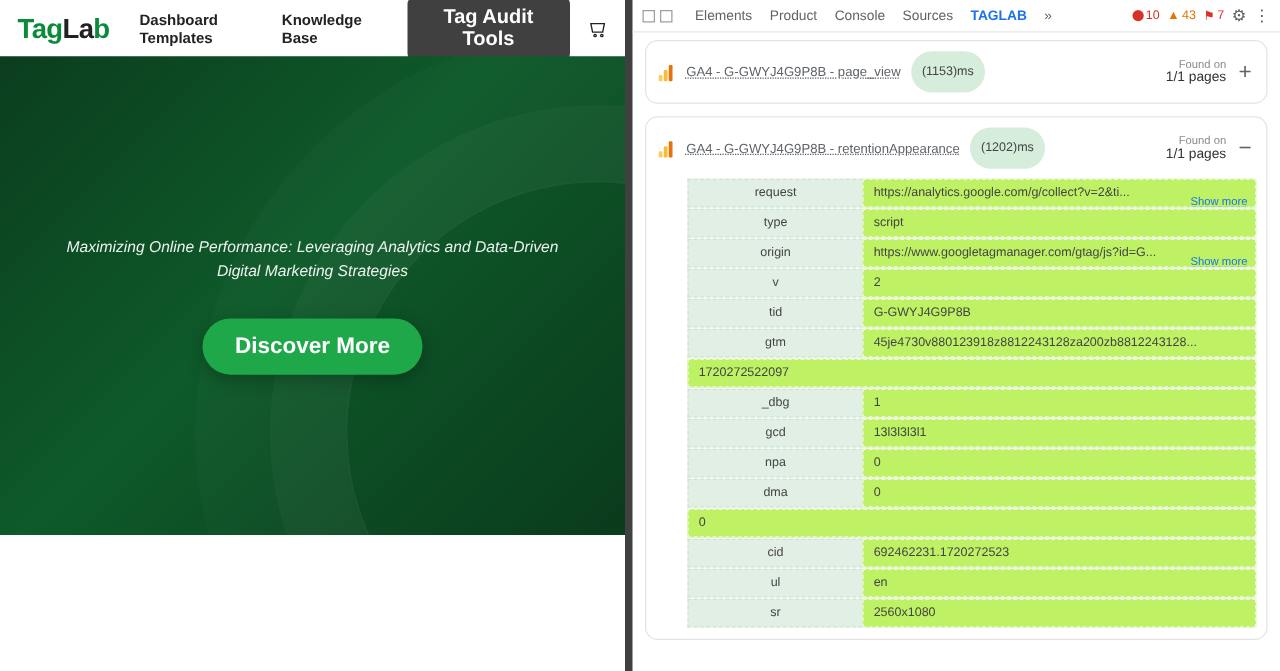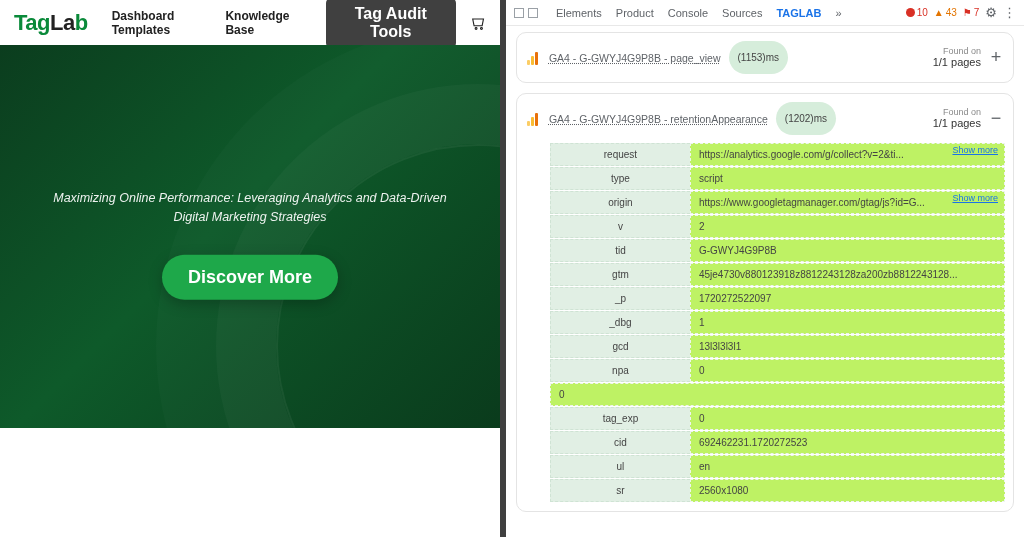--- a/index.html
+++ b/index.html
@@ -46,21 +46,21 @@
 .ga-ico span:nth-child(3){ height:13px; background: #e8710a; }
 .card-title { font-size: 10.5px; color: #5f6368; text-decoration: underline dotted; cursor: pointer; }
 .pill { background: #d6eddb; color: #444; font-size: 10px; padding: 11px 9px; border-radius: 999px; }
 .found { margin-left: auto; text-align: right; font-size: 9px; color: #8a8a8a; line-height: 1.2; }
 .found .big { font-size: 11px; color: #333; }
 .toggle { width: 14px; font-size: 18px; color: #5f6368; cursor: pointer; text-align: center; }
 .kv-table { margin: 0 8px 8px 8px; }
 .kv-row { display: flex; align-items: center; font-size: 10px; min-height: 24px; border-bottom: 1px solid #fff; padding-left: 25px; }
 .kv-key { width: 140px; background: #e1efe4; color: #444; text-align: center; padding: 5px 4px; border: 1px dashed #cfe3d4; border-right: none; }
 .kv-val { flex: 1; padding: 5px 8px; color: #444; background: #bef264; border: 1px dashed #eef4ef; overflow: hidden; text-overflow: ellipsis; white-space: nowrap; position: relative; }
-.showmore { position: absolute; right: 6px; top: 1px; color: #1a73e8; font-size: 9px; text-decoration: underline; cursor: pointer; }
+.showmore { position: absolute; right: 6px; top: 12px; color: #1a73e8; font-size: 9px; text-decoration: underline; cursor: pointer; }
 </style>
 </head>
 <body>
 
 <div class="left-pane">
   <div class="topbar">
     <div class="logo">
       <span class="t1">Tag</span>
         <span class="t2">La</span>
         <span class="t3">b</span>
@@ -162,40 +162,39 @@
           </div>
           <div class="kv-row">
             <div class="kv-key">tid</div>
             <div class="kv-val">G-GWYJ4G9P8B</div>
           </div>
           <div class="kv-row">
             <div class="kv-key">gtm</div>
             <div class="kv-val">45je4730v880123918z8812243128za200zb8812243128...</div>
           </div>
           <div class="kv-row">
-            <div class="kv-key">_p</div>
             <div class="kv-val">1720272522097</div>
           </div>
           <div class="kv-row">
             <div class="kv-key">_dbg</div>
             <div class="kv-val">1</div>
           </div>
           <div class="kv-row">
             <div class="kv-key">gcd</div>
             <div class="kv-val">13l3l3l3l1</div>
           </div>
           <div class="kv-row">
             <div class="kv-key">npa</div>
             <div class="kv-val">0</div>
           </div>
           <div class="kv-row">
+            <div class="kv-key">dma</div>
             <div class="kv-val">0</div>
           </div>
           <div class="kv-row">
-            <div class="kv-key">tag_exp</div>
             <div class="kv-val">0</div>
           </div>
           <div class="kv-row">
             <div class="kv-key">cid</div>
             <div class="kv-val">692462231.1720272523</div>
           </div>
           <div class="kv-row">
             <div class="kv-key">ul</div>
             <div class="kv-val">en</div>
           </div>

